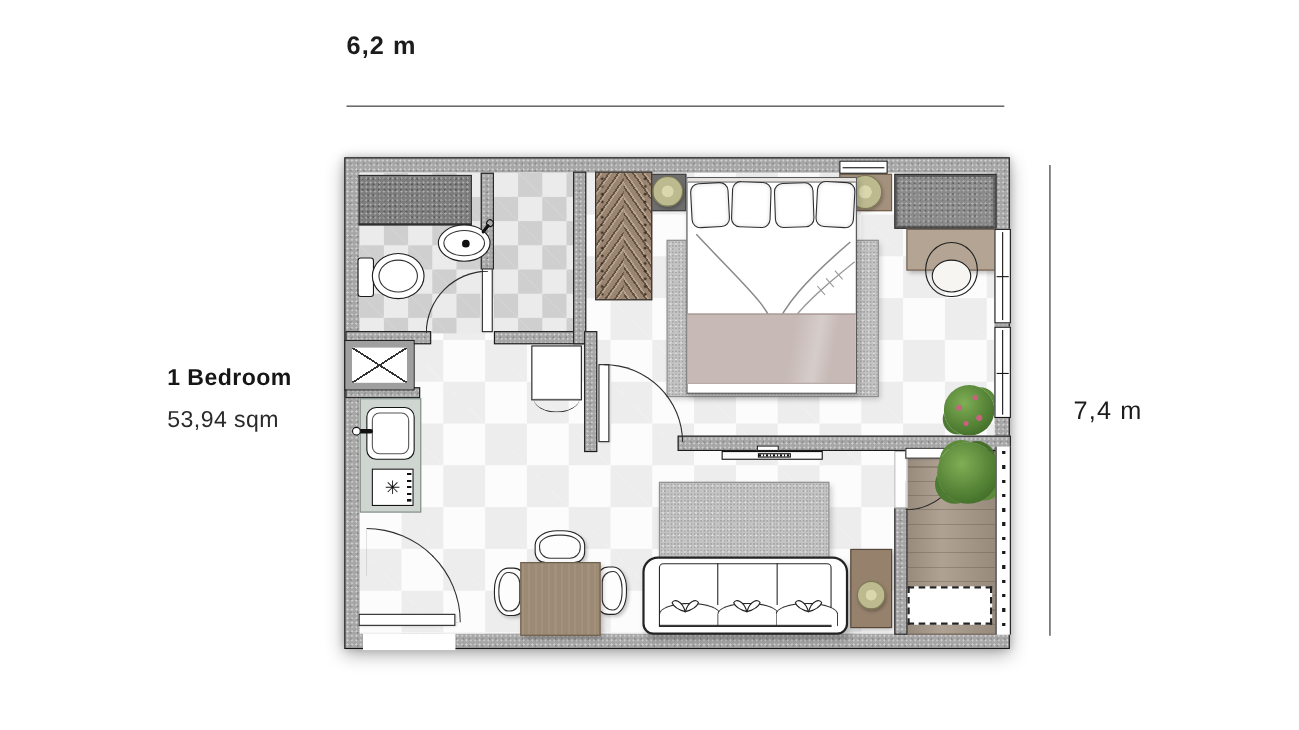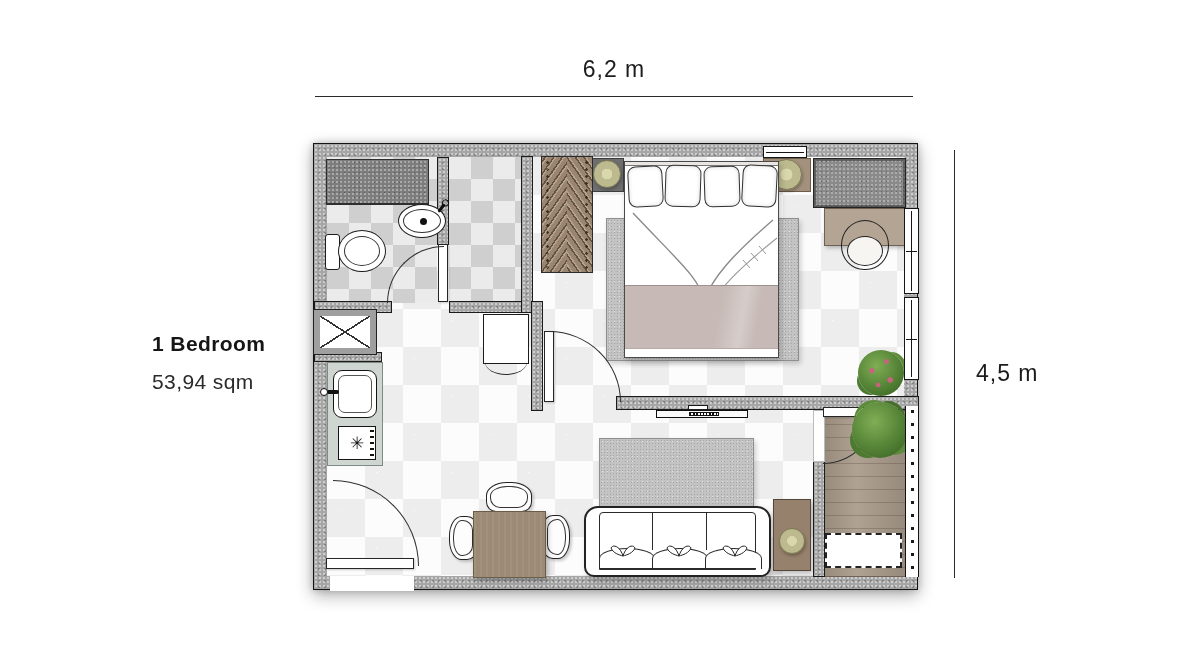--- a/index.html
+++ b/index.html
@@ -118,24 +118,24 @@
   .dim-line{background:#2a2a2a;}
   .plan-title{font-size:21px;font-weight:bold;letter-spacing:.4px;color:#161616;}
   .plan-area{font-size:21px;letter-spacing:.4px;color:#2a2a2a;}
   .plan{box-shadow:0 5px 16px rgba(0,0,0,.32),0 0 7px rgba(0,0,0,.2);border:1.6px solid #141414;}
 </style>
 </head>
 <body>
 
 <div class="canvas">
 
-  <div class="abs dim-label" style="left:315px;top:56px;width:598px;text-align:center;">6,2 m</div>
+  <div class="abs dim-label" style="left:315px;top:28px;width:598px;text-align:left;font-weight:bold;">6,2 m</div>
   <div class="abs dim-line" style="left:315px;top:96px;width:598px;height:1.2px;"></div>
   <div class="abs dim-line" style="left:954px;top:150px;width:1.2px;height:428px;"></div>
-  <div class="abs dim-label" style="left:976px;top:360px;">4,5 m</div>
+  <div class="abs dim-label" style="left:976px;top:360px;">7,4 m</div>
 
   <div class="abs plan-title" style="left:152px;top:332px;">1 Bedroom</div>
   <div class="abs plan-area" style="left:152px;top:370px;">53,94 sqm</div>
 
   <div class="abs wall plan" style="left:313px;top:143px;width:605px;height:447px;">
 
     <div class="abs checker-main" style="left:13px;top:13px;right:13px;bottom:13px;z-index:1;"></div>
     <div class="abs checker-bath" style="left:13px;top:13px;width:110px;height:146px;z-index:1;"></div>
     <div class="abs checker-bath" style="left:135px;top:13px;width:72px;height:146px;z-index:1;"></div>
 

